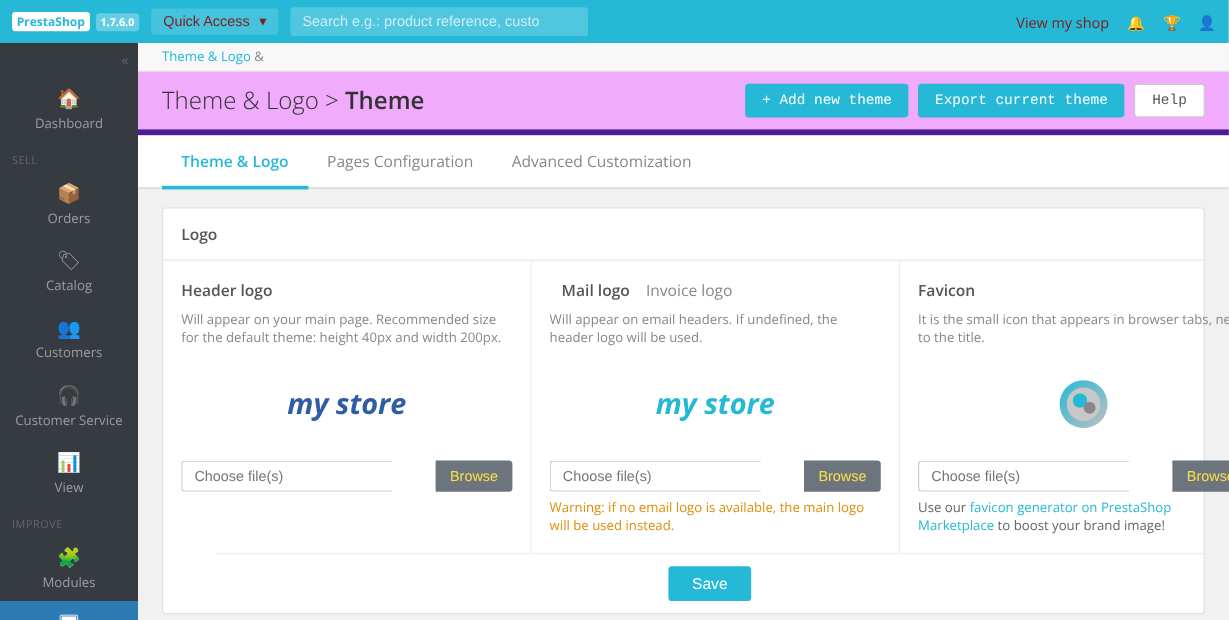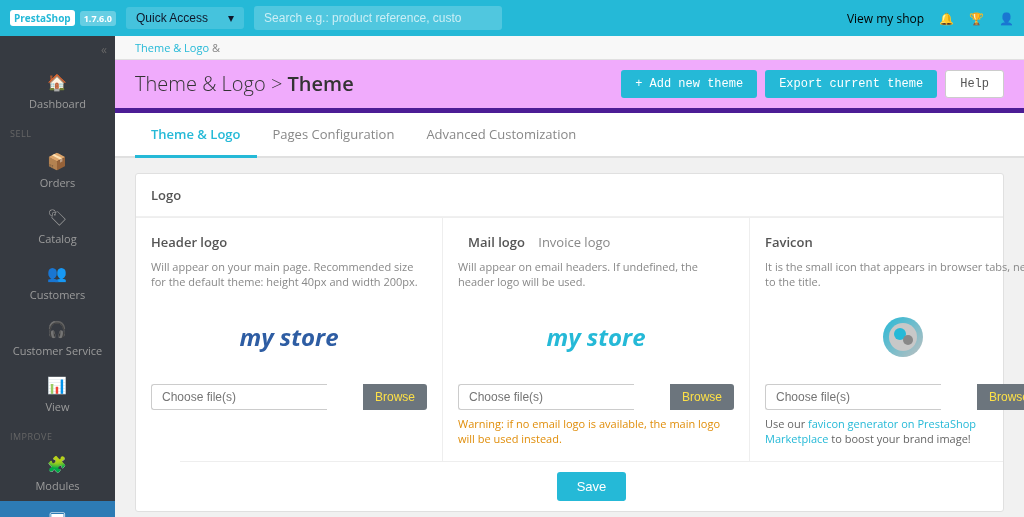--- a/index.html
+++ b/index.html
@@ -34,46 +34,46 @@
     }
     .top-nav .version-badge {
       background: rgba(255,255,255,0.3);
       color: white;
       font-size: 9px;
       padding: 1px 4px;
       border-radius: 3px;
     }
     .top-nav .quick-access {
       background: rgba(255,255,255,0.15);
-      color: #0f172a;
+      color: #7f1d1d;
       border: none;
       padding: 4px 10px;
       border-radius: 3px;
       font-size: 12px;
       cursor: pointer;
       display: flex;
       align-items: center;
-      gap: 20px;
+      gap: 8px;
     }
     .top-nav .search-box {
       background: rgba(255,255,255,0.2);
       border: none;
       border-radius: 3px;
       padding: 5px 10px;
       color: white;
       font-size: 12px;
       width: 248px;
     }
     .top-nav .search-box::placeholder { color: rgba(255,255,255,0.7); }
     .top-nav .spacer { flex: 1; }
     .top-nav .nav-right {
       display: flex;
       align-items: center;
       gap: 15px;
-      color: #000000;
+      color: #7f1d1d;
       font-size: 12px;
     }
     .top-nav .nav-right span { cursor: pointer; }
 
     
     .layout {
       display: flex;
       flex: 1;
       overflow: hidden;
     }

